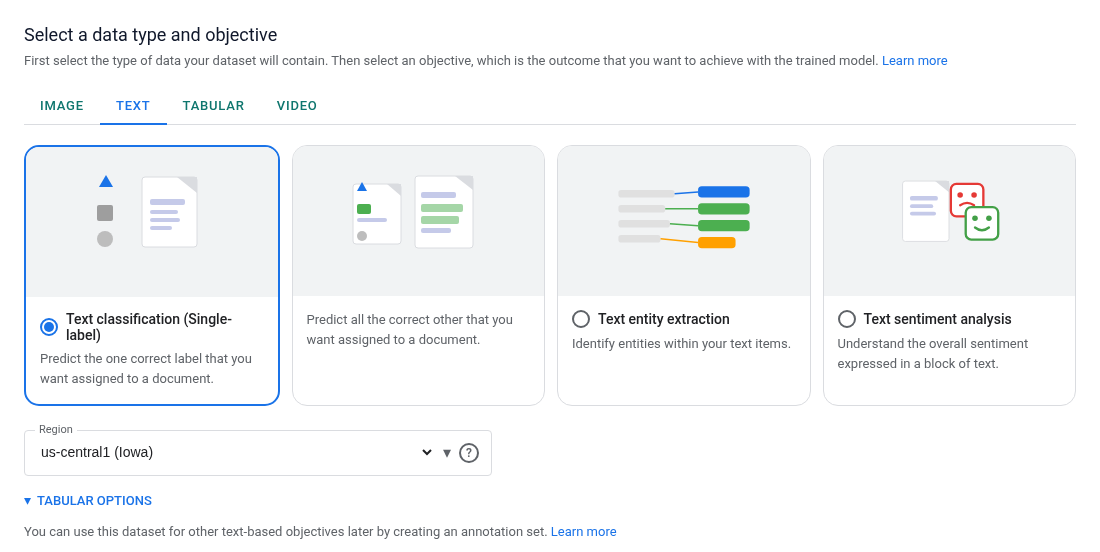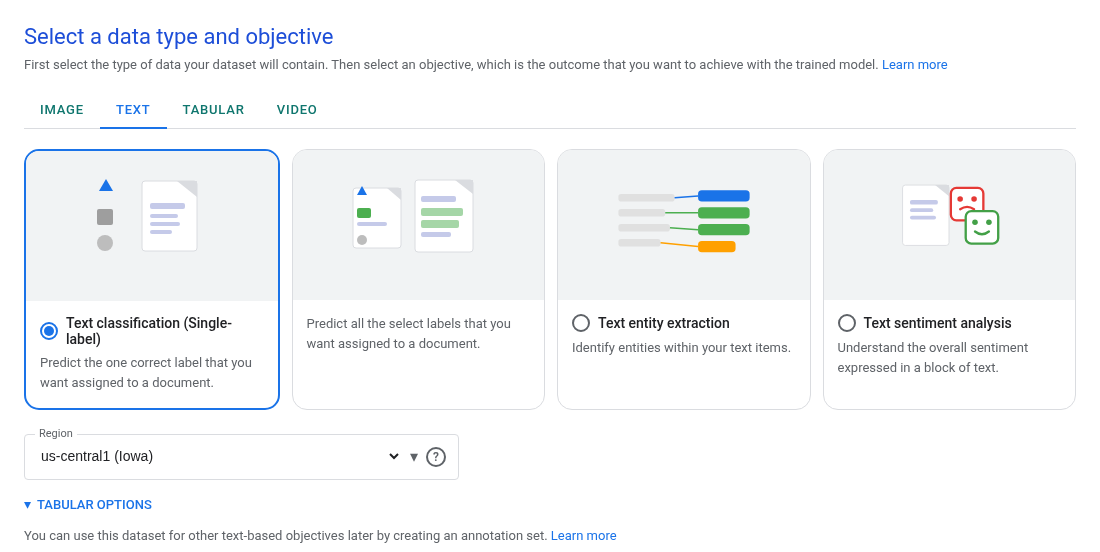--- a/index.html
+++ b/index.html
@@ -4,23 +4,23 @@
   <style>
     * { box-sizing: border-box; margin: 0; padding: 0; }
     body {
       font-family: 'Google Sans', Roboto, Arial, sans-serif;
       font-size: 14px;
       color: #202124;
       background: #fff;
       padding: 24px 24px 24px 24px;
     }
     h1 {
-      font-size: 22px;
+      font-size: 18px;
       font-weight: 400;
-      color: #1d4ed8;
+      color: #0f172a;
       margin-bottom: 8px;
     }
     .subtitle {
       font-size: 13px;
       color: #5f6368;
       margin-bottom: 20px;
     }
     .subtitle a {
       color: #1a73e8;
       text-decoration: none;
@@ -130,21 +130,21 @@
       height: 110px;
     }
 
     
     .region-section {
       border: 1px solid #dadce0;
       border-radius: 4px;
       padding: 0 12px 12px;
       position: relative;
       display: inline-block;
-      width: 435px;
+      width: 468px;
       margin-bottom: 16px;
     }
     .region-label {
       font-size: 11px;
       color: #5f6368;
       position: absolute;
       top: -8px;
       left: 10px;
       background: #fff;
       padding: 0 4px;
@@ -265,21 +265,21 @@
 
         <rect x="72" y="10" width="58" height="72" rx="3" fill="white" stroke="#dadce0" stroke-width="1"></rect>
         <polygon points="112,10 130,10 130,24" fill="#dadce0"></polygon>
         <rect x="78" y="26" width="35" height="6" rx="2" fill="#c5cae9"></rect>
         <rect x="78" y="38" width="42" height="8" rx="2" fill="#a5d6a7"></rect>
         <rect x="78" y="50" width="38" height="8" rx="2" fill="#a5d6a7"></rect>
         <rect x="78" y="62" width="30" height="5" rx="2" fill="#c5cae9"></rect>
       </svg>
     </div>
     <div class="card-body">
-      <p class="card-desc">Predict all the select labels that you want assigned to a document.</p>
+      <p class="card-desc">Predict all the correct other that you want assigned to a document.</p>
     </div>
   </div>
 
   <div class="card">
     <div class="card-image">
       <svg class="illus-entity" viewBox="0 0 160 110" xmlns="http://www.w3.org/2000/svg">
 
         <rect x="10" y="22" width="60" height="8" rx="3" fill="#e0e0e0"></rect>
         <rect x="10" y="38" width="50" height="8" rx="3" fill="#e0e0e0"></rect>
         <rect x="10" y="54" width="55" height="8" rx="3" fill="#e0e0e0"></rect>

